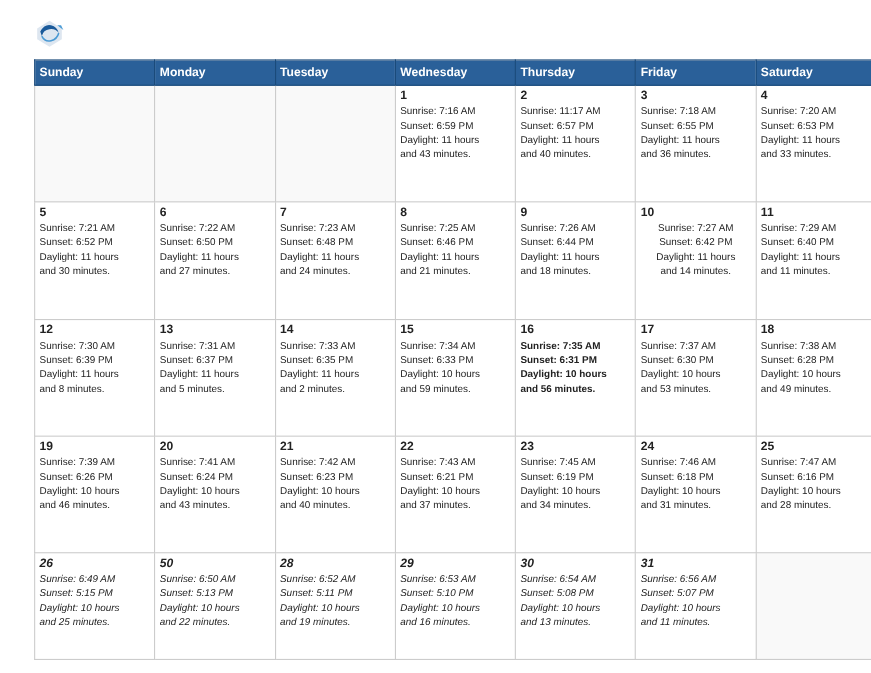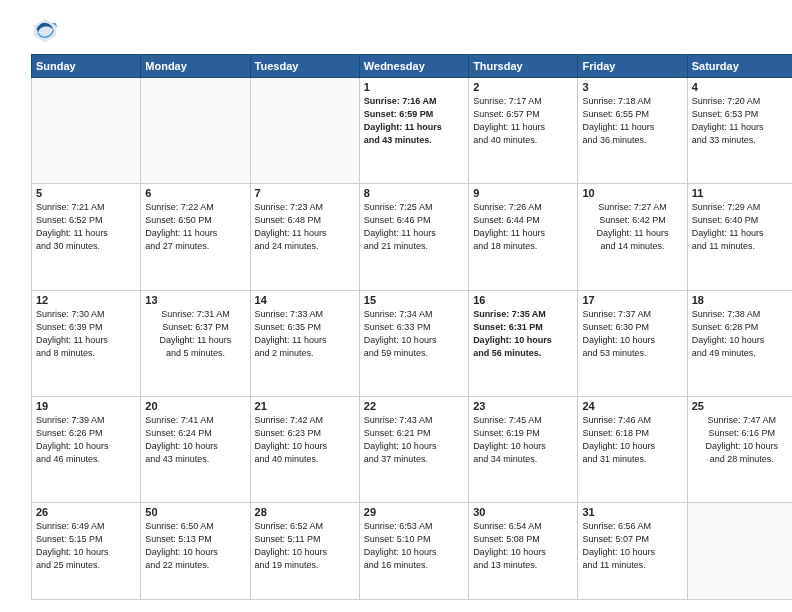--- a/index.html
+++ b/index.html
@@ -76,20 +76,21 @@
       font-size: 9.2px;
       color: #222;
       height: 88px;
       width: 113px;
     }
     .calendar tbody tr td.empty {
       background: #f9f9f9;
     }
     .calendar tbody tr:last-child td {
       height: 80px;
+      font-style: italic;
     }
     .day-number {
       font-size: 11px;
       font-weight: bold;
       display: block;
       margin-bottom: 2px;
     }
     .day-info {
       font-size: 9px;
       line-height: 1.45;
@@ -131,28 +132,28 @@
           <th>Saturday</th>
         </tr>
     </thead>
     <tbody>
     <tr>
           <td class="empty"></td>
           <td class="empty"></td>
           <td class="empty"></td>
           <td>
             <span class="day-number">1</span>
-            <div class="day-info" style="white-space: pre-line; font-weight: bold;">Sunrise: 7:16 AM
+            <div class="day-info" style="white-space: pre-line;">Sunrise: 7:16 AM
 Sunset: 6:59 PM
 Daylight: 11 hours
 and 43 minutes.</div>
           </td>
           <td>
             <span class="day-number">2</span>
-            <div class="day-info" style="white-space: pre-line;">Sunrise: 7:17 AM
+            <div class="day-info" style="white-space: pre-line;">Sunrise: 11:17 AM
 Sunset: 6:57 PM
 Daylight: 11 hours
 and 40 minutes.</div>
           </td>
           <td>
             <span class="day-number">3</span>
             <div class="day-info" style="white-space: pre-line;">Sunrise: 7:18 AM
 Sunset: 6:55 PM
 Daylight: 11 hours
 and 36 minutes.</div>
@@ -219,21 +220,21 @@
         <tr>
           <td>
             <span class="day-number">12</span>
             <div class="day-info" style="white-space: pre-line;">Sunrise: 7:30 AM
 Sunset: 6:39 PM
 Daylight: 11 hours
 and 8 minutes.</div>
           </td>
           <td>
             <span class="day-number">13</span>
-            <div class="day-info" style="white-space: pre-line; text-align: center;">Sunrise: 7:31 AM
+            <div class="day-info" style="white-space: pre-line;">Sunrise: 7:31 AM
 Sunset: 6:37 PM
 Daylight: 11 hours
 and 5 minutes.</div>
           </td>
           <td>
             <span class="day-number">14</span>
             <div class="day-info" style="white-space: pre-line;">Sunrise: 7:33 AM
 Sunset: 6:35 PM
 Daylight: 11 hours
 and 2 minutes.</div>
@@ -305,21 +306,21 @@
           </td>
           <td>
             <span class="day-number">24</span>
             <div class="day-info" style="white-space: pre-line;">Sunrise: 7:46 AM
 Sunset: 6:18 PM
 Daylight: 10 hours
 and 31 minutes.</div>
           </td>
           <td>
             <span class="day-number">25</span>
-            <div class="day-info" style="white-space: pre-line; text-align: center;">Sunrise: 7:47 AM
+            <div class="day-info" style="white-space: pre-line;">Sunrise: 7:47 AM
 Sunset: 6:16 PM
 Daylight: 10 hours
 and 28 minutes.</div>
           </td>
         </tr>
         <tr>
           <td>
             <span class="day-number">26</span>
             <div class="day-info" style="white-space: pre-line;">Sunrise: 6:49 AM
 Sunset: 5:15 PM

